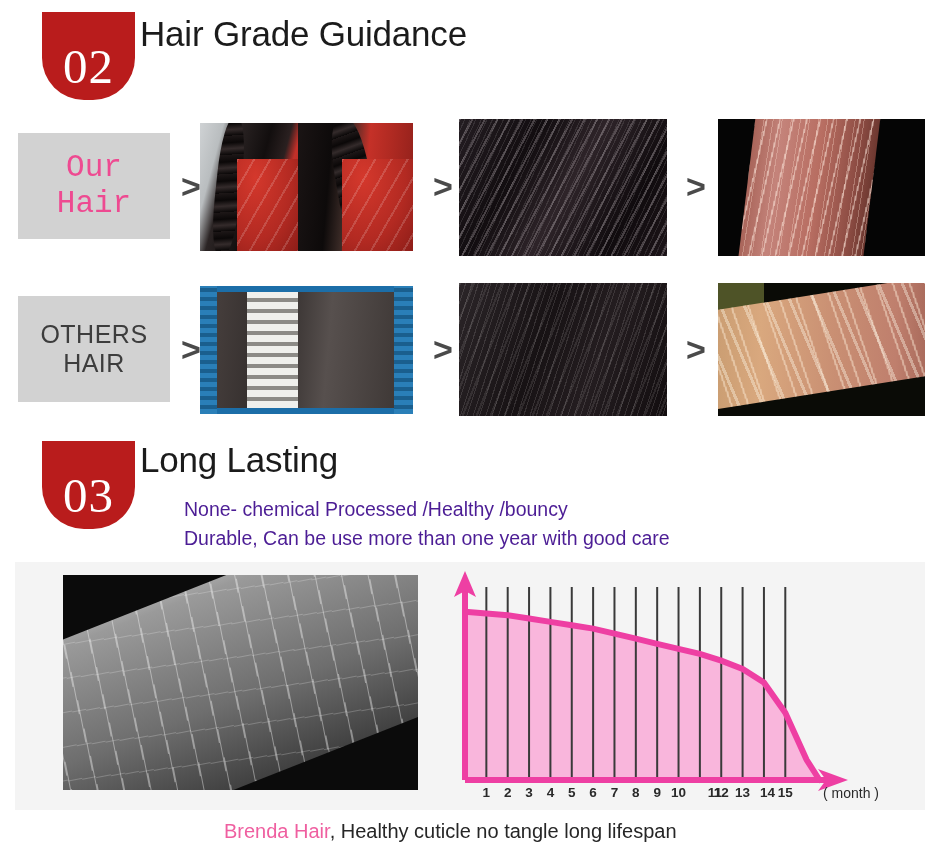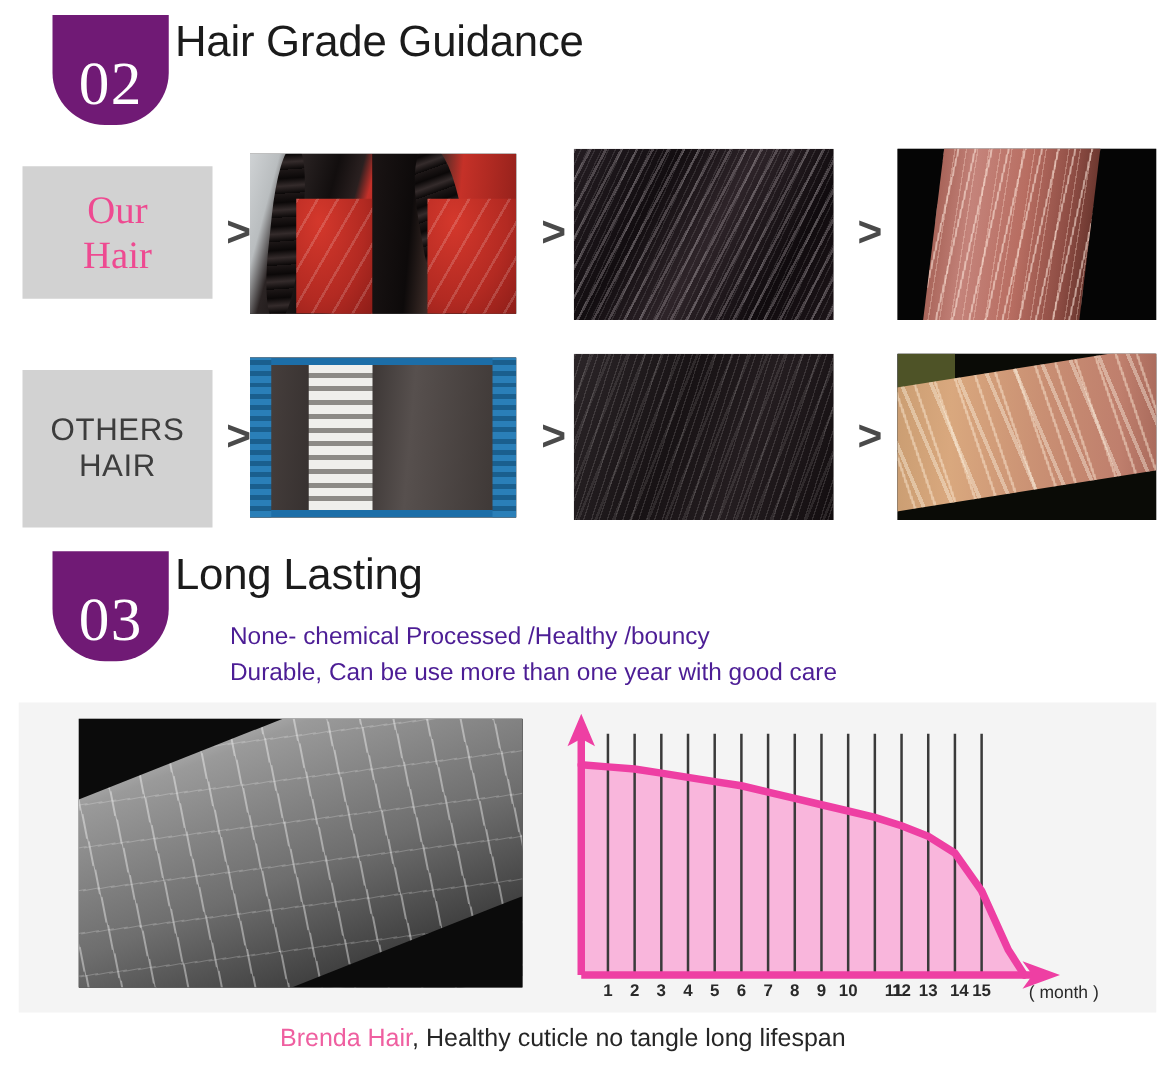--- a/index.html
+++ b/index.html
@@ -13,21 +13,21 @@
     position: relative;
     font-family: "Liberation Sans", sans-serif;
     overflow: hidden;
   }
 
   
   .badge {
     position: absolute;
     width: 93px;
     height: 88px;
-    background: #701a75;
+    background: #b91c1c;
     border-radius: 0 0 42px 42px;
     color: #ffffff;
     font-family: "Liberation Serif", serif;
     font-size: 49px;
     line-height: 1;
     text-align: center;
     letter-spacing: 1px;
   }
   .badge span { position: relative; top: 30px; }
 
@@ -52,21 +52,21 @@
   .label-box {
     position: absolute;
     background: #d2d2d2;
     display: flex;
     align-items: center;
     justify-content: center;
     text-align: center;
     line-height: 1.15;
   }
   .label-our {
-    font-family: Liberation Serif, serif;
+    font-family: Liberation Mono, monospace;
     font-size: 31px;
     color: #ee4a91;
   }
   .label-others {
     font-family: "Liberation Sans", sans-serif;
     font-size: 25px;
     color: #3d3d3d;
     letter-spacing: 0.5px;
   }
   .chev {
@@ -235,21 +235,21 @@
 </div>
 
 <div class="chev" style="left:683px; top:166px;">&gt;</div>
 
 <div class="cell" style="left:718px; top:119px; width:207px; height:137px;">
   <div class="ph-sem">
       <div class="shaft"></div>
     </div>
 </div>
 
-<div class="label-box" style="left:18px; top:296px; width:152px; height:126px;">
+<div class="label-box" style="left:18px; top:296px; width:152px; height:106px;">
   <div class="label-others">
     <div>OTHERS</div>
     <div>HAIR</div>
   </div>
 </div>
 <div class="chev" style="left:178px; top:329px;">&gt;</div>
 
 <div class="cell" style="left:200px; top:286px; width:213px; height:128px;">
   <div style="width:100%;height:100%;background:#1c6ea8;position:relative;">
     <div style="position:absolute;inset:6px 4px;background:linear-gradient(95deg,#4a4240 0%,#2f2a29 35%,#57504e 60%,#3a3432 100%);"></div>

